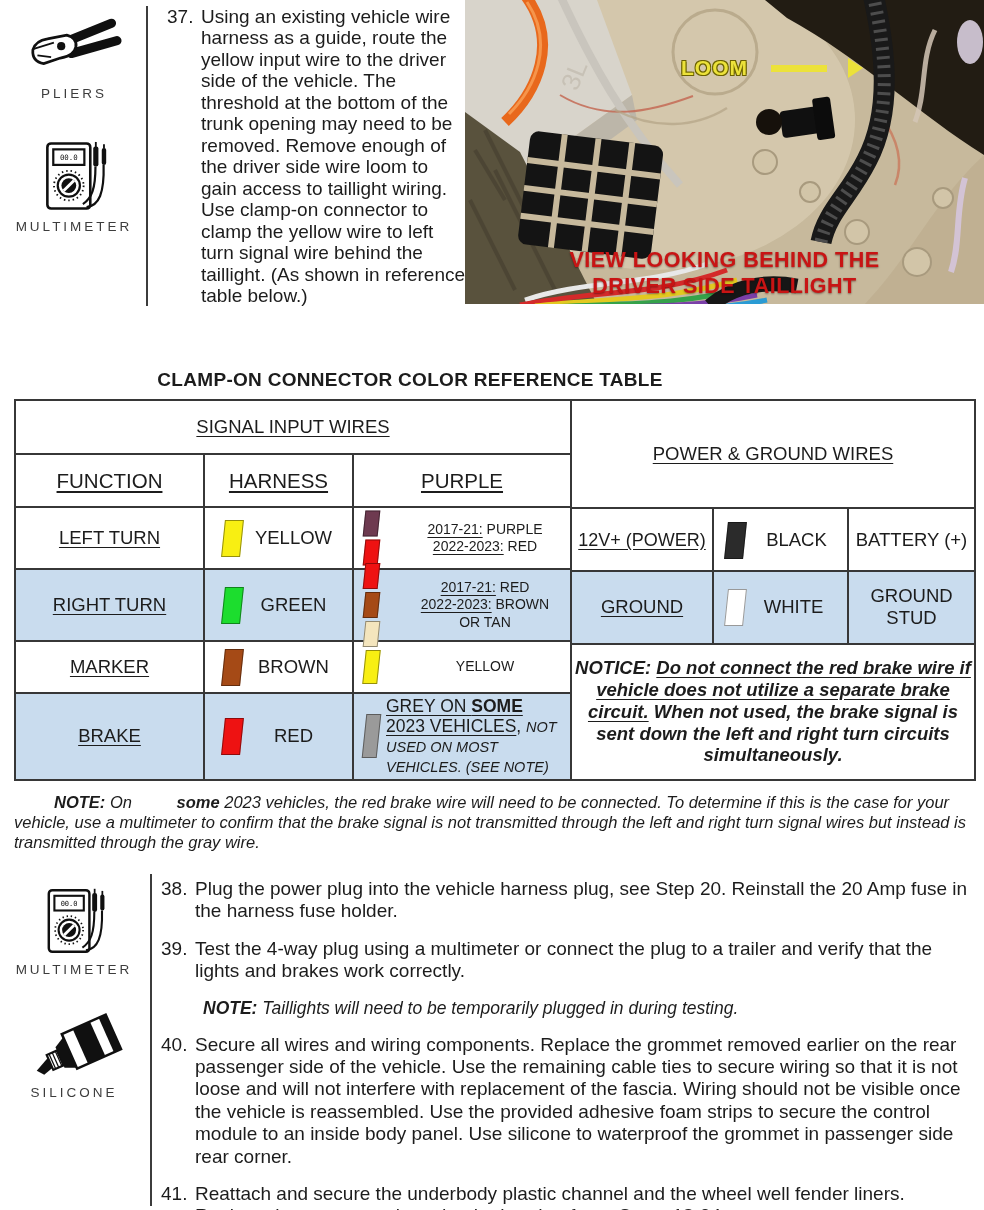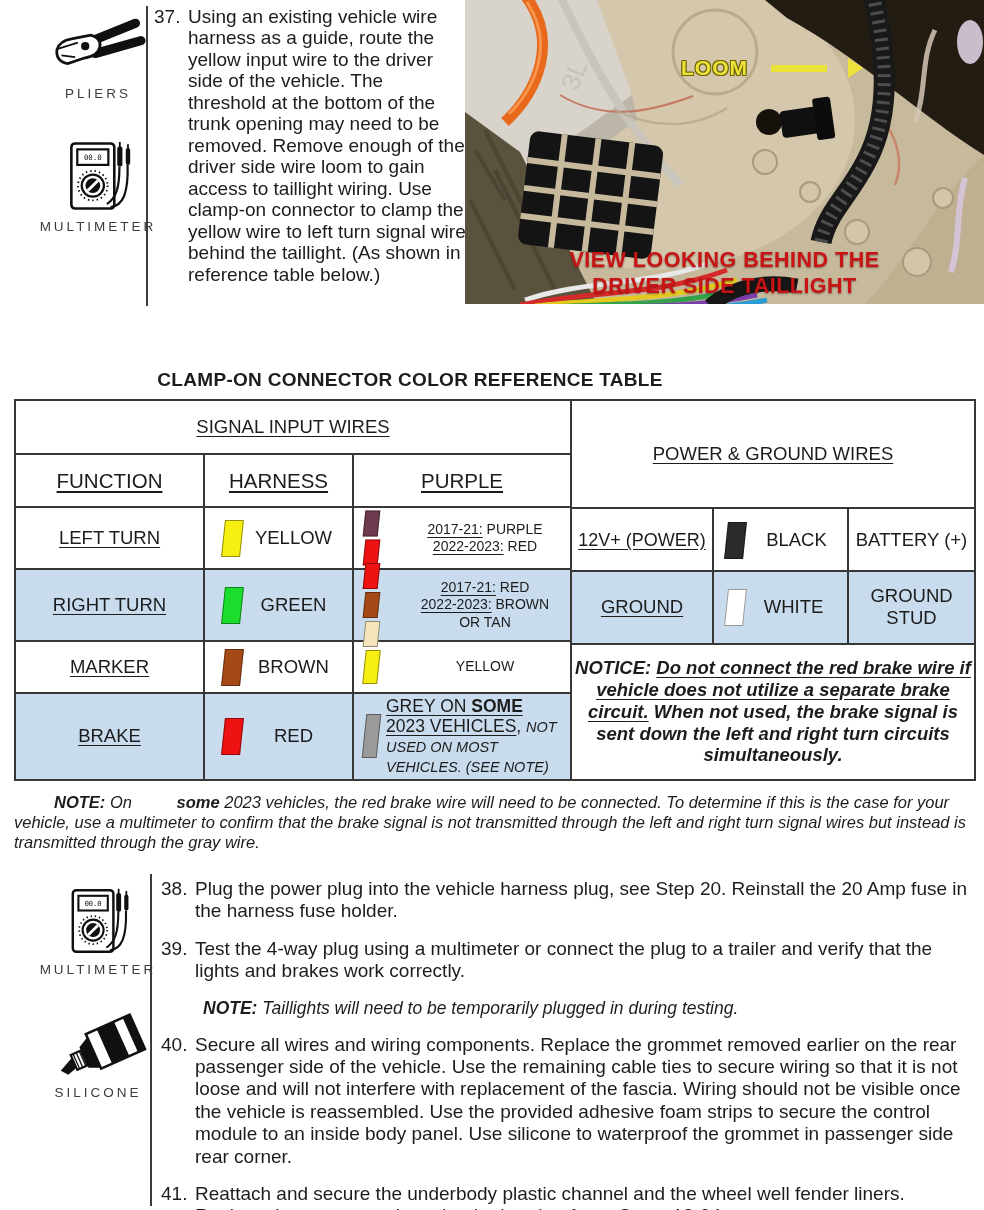--- a/index.html
+++ b/index.html
@@ -1,28 +1,28 @@
 <!DOCTYPE html>
 <html><head>
 <meta charset="utf-8">
 <style>
   * { margin:0; padding:0; box-sizing:border-box; }
   html,body { background:#888; }
   body { font-family:"Liberation Sans", sans-serif; }
   .page { position:relative; width:984px; height:1210px; background:#ffffff; margin:0 auto; overflow:hidden; color:#1c1c1c; }
 
   
-  .tools { position:absolute; display:flex; flex-direction:column; align-items:center; width:148px;margin-left:24px; }
+  .tools { position:absolute; display:flex; flex-direction:column; align-items:center; width:148px; }
   .tools-top { left:0; top:16px; }
   .tools-bottom { left:0; top:886px; }
   .tool-label { font-size:13.5px; letter-spacing:3px; color:#3d3d3d; margin-top:6px; }
 
   
   .step37-block { position:absolute; left:146px; top:6px; width:320px; height:300px;
-                  border-left:2px solid #3c3c3c; padding-left:6px; }
+                  border-left:2px solid #3c3c3c; padding-left:19px; }
   .steps-bottom { position:absolute; left:150px; top:874px; width:888px; height:332px;
                   border-left:2px solid #3c3c3c; padding-left:9px; padding-top:4px; }
   .step { display:flex; font-size:19px; line-height:1.13; }
   .steps-bottom .step { line-height:1.18; margin-bottom:15px; width:812px; }
   .step .num { width:34px; flex:0 0 34px; }
   .step .stxt { flex:1; }
   .note-inline { font-size:17.5px; margin:2px 0 15px 2px; }
   .bi { font-weight:bold; font-style:italic;margin-left:40px; }
   .it { font-style:italic; }
 

